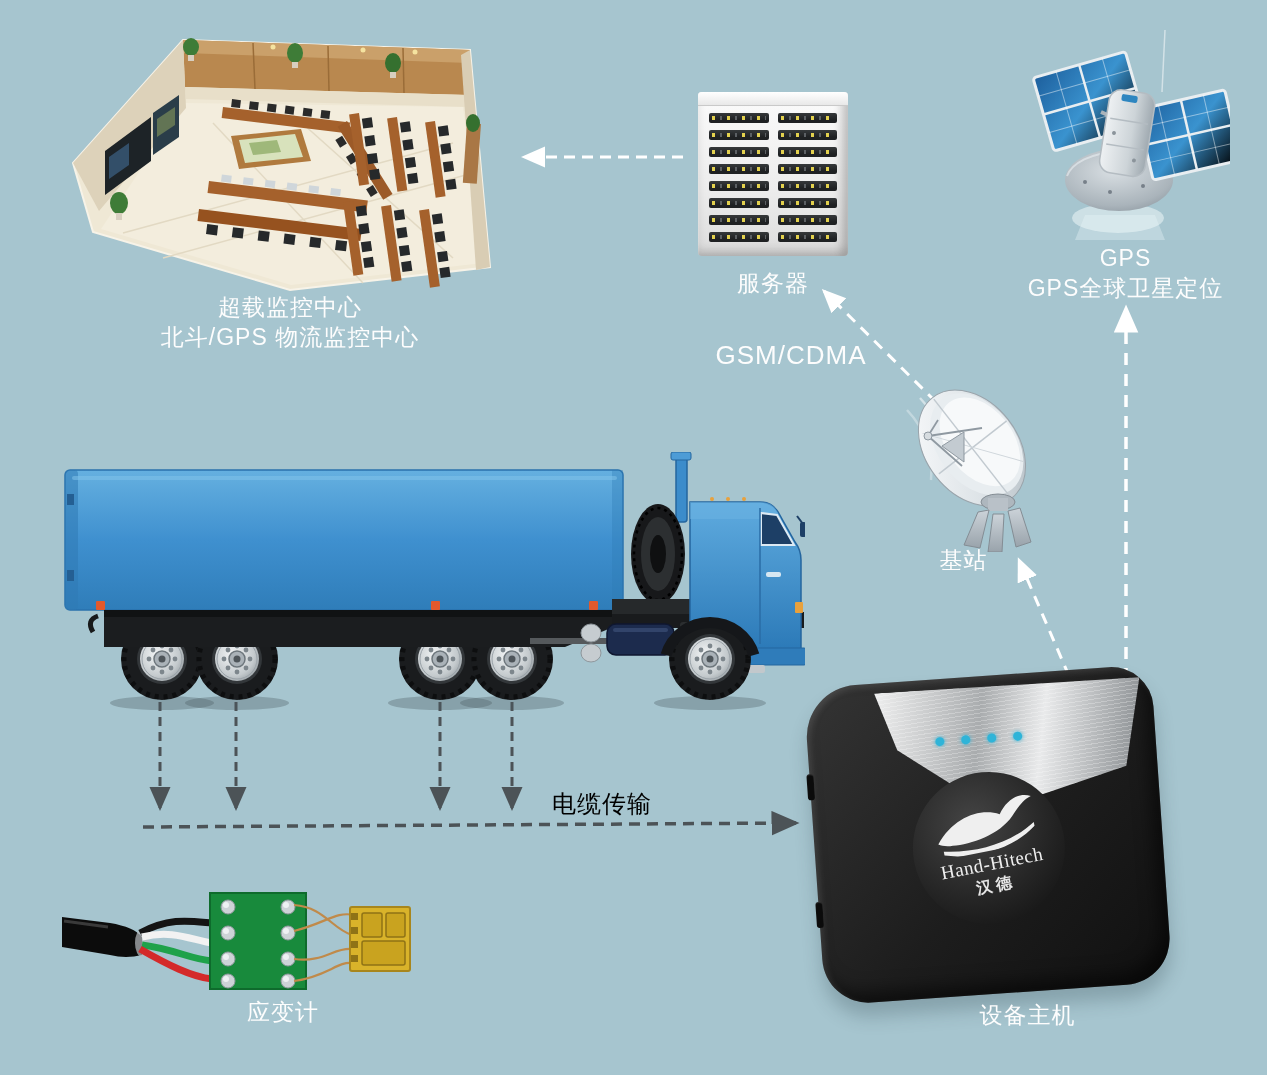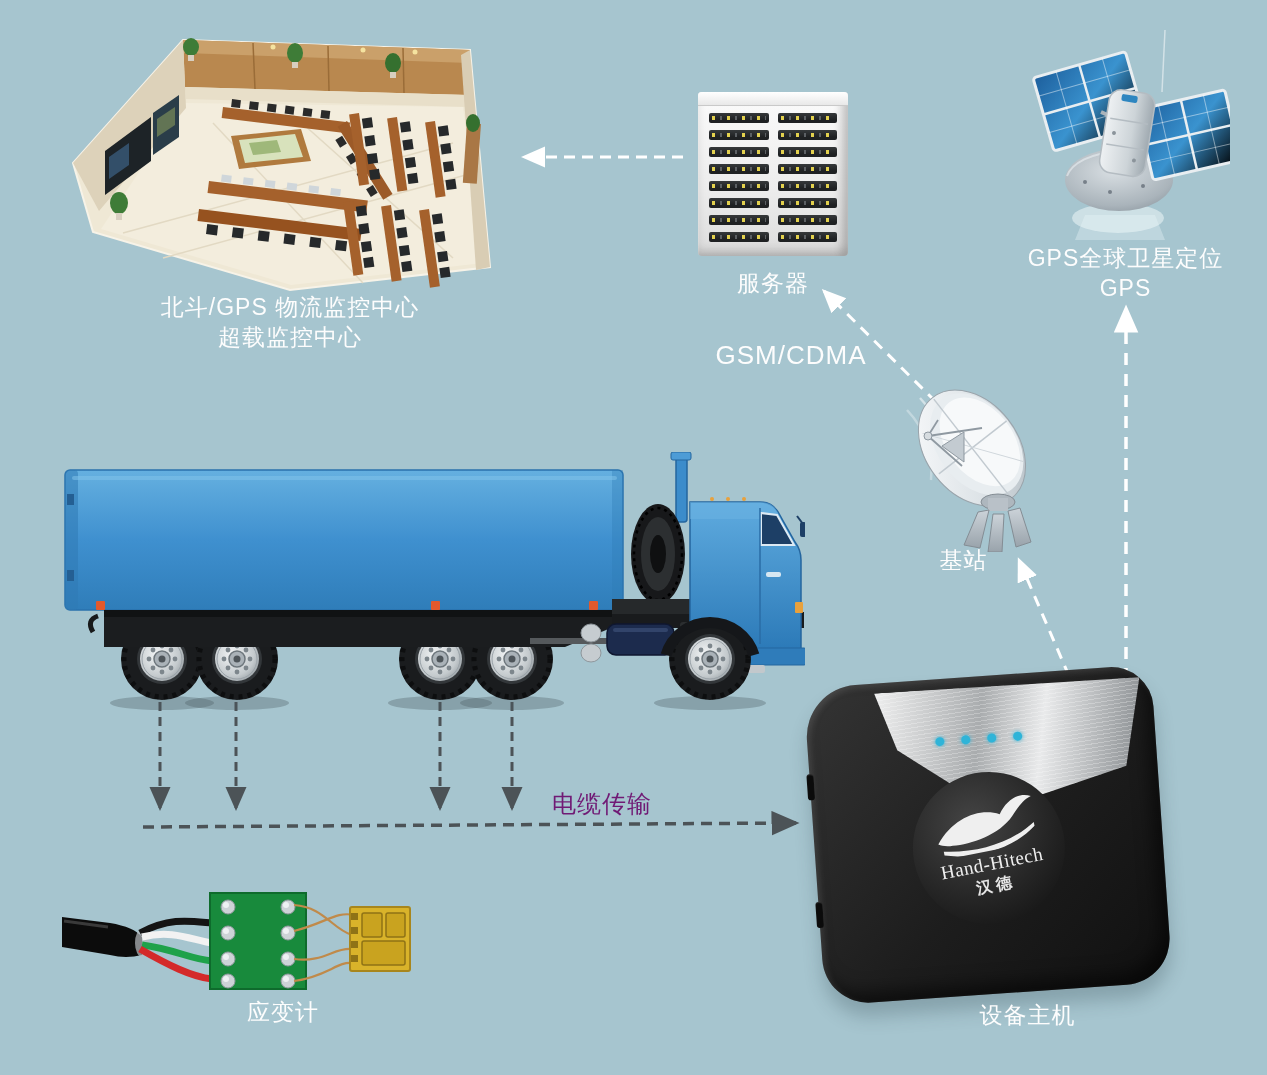--- a/index.html
+++ b/index.html
@@ -1,21 +1,21 @@
 <!DOCTYPE html>
 <html><head>
 <meta charset="utf-8">
 <style>
   html,body{margin:0;padding:0;}
   body{font-family:"Liberation Sans","DejaVu Sans",sans-serif;}
   .stage{position:relative;width:1267px;height:1075px;background:#a6c5cf;overflow:hidden;}
 
   
   .lbl{position:absolute;color:#fdfdfd;font-size:23px;letter-spacing:1px;text-align:center;line-height:30px;}
-  .lbl.dark{color:#701a75;}
+  .lbl.dark{color:#000000;}
 
   
   .arrows{position:absolute;left:0;top:0;pointer-events:none;}
 
   
   .server{position:absolute;left:698px;top:92px;width:150px;height:164px;border-radius:4px;
           background:linear-gradient(180deg,#fbfbfb, #ececec 60%, #dcdcdc);
           box-shadow:inset -7px 0 9px rgba(0,0,0,.18), inset 0 -7px 9px rgba(0,0,0,.12), inset 0 2px 2px #fff;}
   .server .topband{height:13px;border-bottom:1px solid #c9c9c9;background:linear-gradient(180deg,#ffffff,#e8e8e8);border-radius:4px 4px 0 0;}
   .server .cols{display:flex;gap:9px;padding:7px 11px 6px 11px;}
@@ -247,22 +247,22 @@
 
       <g fill="#f5e3a0">
           <circle cx="210" cy="14" r="2.5"></circle>
           <circle cx="300" cy="17" r="2.5"></circle>
           <circle cx="352" cy="19" r="2.5"></circle>
         </g>
     </svg>
   </div>
 
   <div class="lbl" style="left:90px;top:292px;width:400px;">
+    <div>超载监控中心</div>
     <div>北斗/GPS 物流监控中心</div>
-    <div>超载监控中心</div>
   </div>
 
   <div class="server">
     <div class="topband"></div>
     <div class="cols">
       <div class="col">
         <div class="slat"></div>
           <div class="slat"></div>
           <div class="slat"></div>
           <div class="slat"></div>
@@ -346,22 +346,22 @@
         <rect width="46" height="84" rx="12" fill="url(#bodyg)" stroke="#b4bcc2" stroke-width="1.5"></rect>
         <rect x="12" y="4" width="16" height="7" rx="2" fill="#2e86c0"></rect>
         <line x1="4" y1="30" x2="42" y2="30" stroke="#b4bcc2" stroke-width="1.5"></line>
         <line x1="4" y1="56" x2="42" y2="56" stroke="#b4bcc2" stroke-width="1.5"></line>
         <circle cx="10" cy="44" r="2" fill="#8b949b"></circle>
           <circle cx="34" cy="68" r="2" fill="#8b949b"></circle>
       </g>
     </svg>
   </div>
   <div class="lbl" style="left:1018px;top:243px;width:215px;">
+    <div>GPS</div>
     <div>GPS全球卫星定位</div>
-    <div>GPS</div>
   </div>
 
   <div class="ill" style="left:898px;top:362px;">
     <svg width="155" height="190" viewBox="0 0 155 190">
       <defs>
         <linearGradient id="dishg" x1="0" y1="0" x2="1" y2="1">
           <stop offset="0" stop-color="#fafbfc"></stop>
             <stop offset=".55" stop-color="#dde3e7"></stop>
             <stop offset="1" stop-color="#aeb8bf"></stop>
         </linearGradient>

